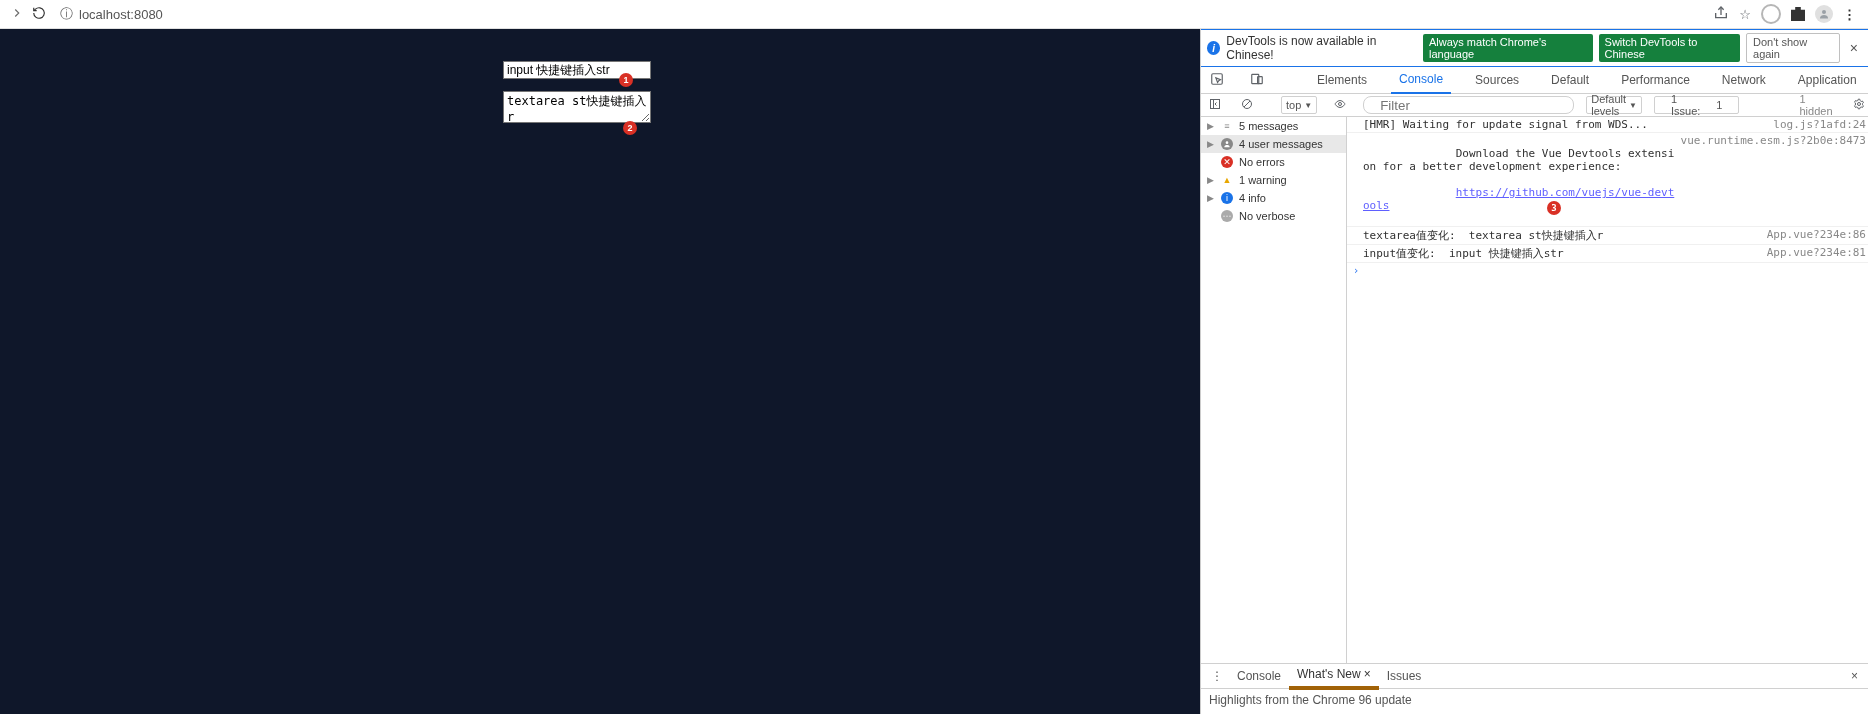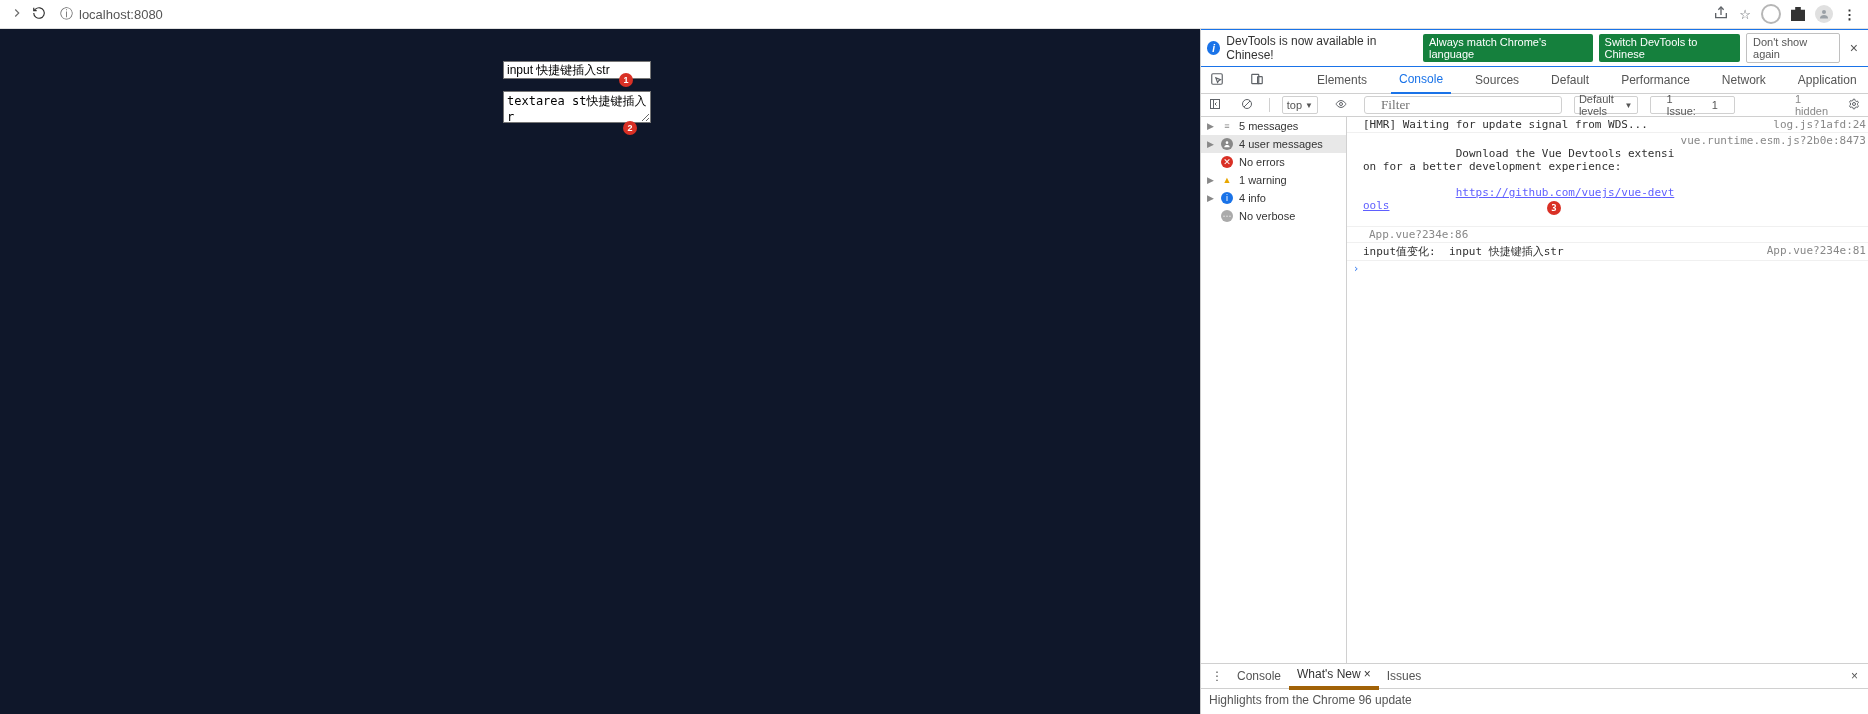--- a/index.html
+++ b/index.html
@@ -146,21 +146,21 @@
   .cn-tool {
     height:22px;border-bottom:1px solid #d0d0d0;display:flex;align-items:center;gap:12px;
     padding:0 4px;font-size:11px;color:#555;
   }
   .cn-tool .ico{ padding:0 4px;cursor:pointer;}
   .cn-tool .sel{
     border:1px solid #d0d0d0;border-radius:2px;padding:0 4px;height:16px;display:flex;align-items:center;gap:3px;
   }
   .cn-tool .eye{ padding:0 4px;}
   .cn-tool .filter{
-    flex:1;height:16px;border:1px solid #d0d0d0;border-radius:3px;padding:0 16px;color:#aaa;font-family:Liberation Serif, serif;
+    flex:1;height:16px;border:1px solid #d0d0d0;border-radius:8px;padding:0 16px;color:#aaa;
   }
   .cn-tool .levels{border:1px solid #d0d0d0;border-radius:2px;padding:0 4px;height:16px;display:flex;align-items:center;gap:3px;}
   .cn-tool .issues{border:1px solid #d0d0d0;border-radius:2px;padding:0 16px;height:16px;display:flex;align-items:center;gap:3px;}
 
   
   .cn-body { flex:1;display:flex;min-height:0;}
   .cn-side {
     width:145px;border-right:1px solid #d0d0d0;background:#fff;font-size:11px;color:#333;
   }
   .cn-side .row{
@@ -405,20 +405,21 @@
           <div class="line">
             <span class="gut"></span>
             <span class="msg">
               <span>Download the Vue Devtools extension for a better development experience:</span><br>
               <a href="#">https://github.com/vuejs/vue-devtools</a>
             </span>
             <span class="src">vue.runtime.esm.js?2b0e:8473</span>
           </div>
           <div class="line">
             <span class="gut"></span>
+            <span class="msg">textarea值变化:  textarea st快捷键插入r</span>
             <span class="src">App.vue?234e:86</span>
           </div>
           <div class="line">
             <span class="gut"></span>
             <span class="msg">input值变化:  input 快捷键插入str</span>
             <span class="src">App.vue?234e:81</span>
           </div>
           <div class="prompt">
             <span class="gut">›</span>
           </div>

